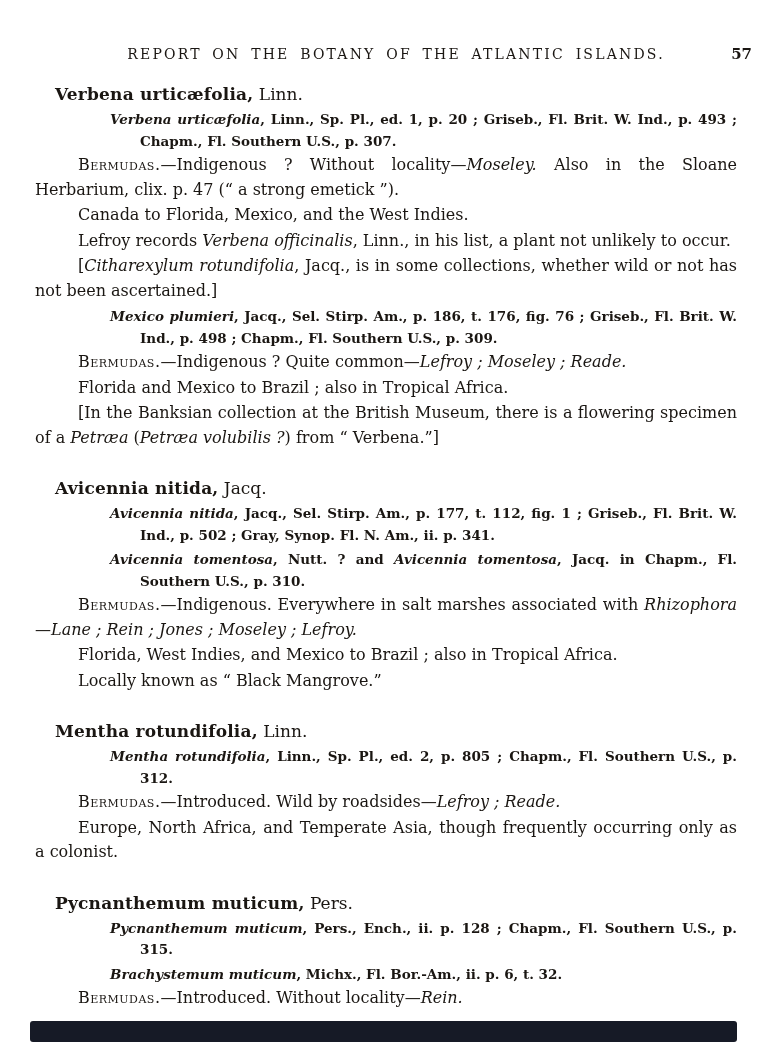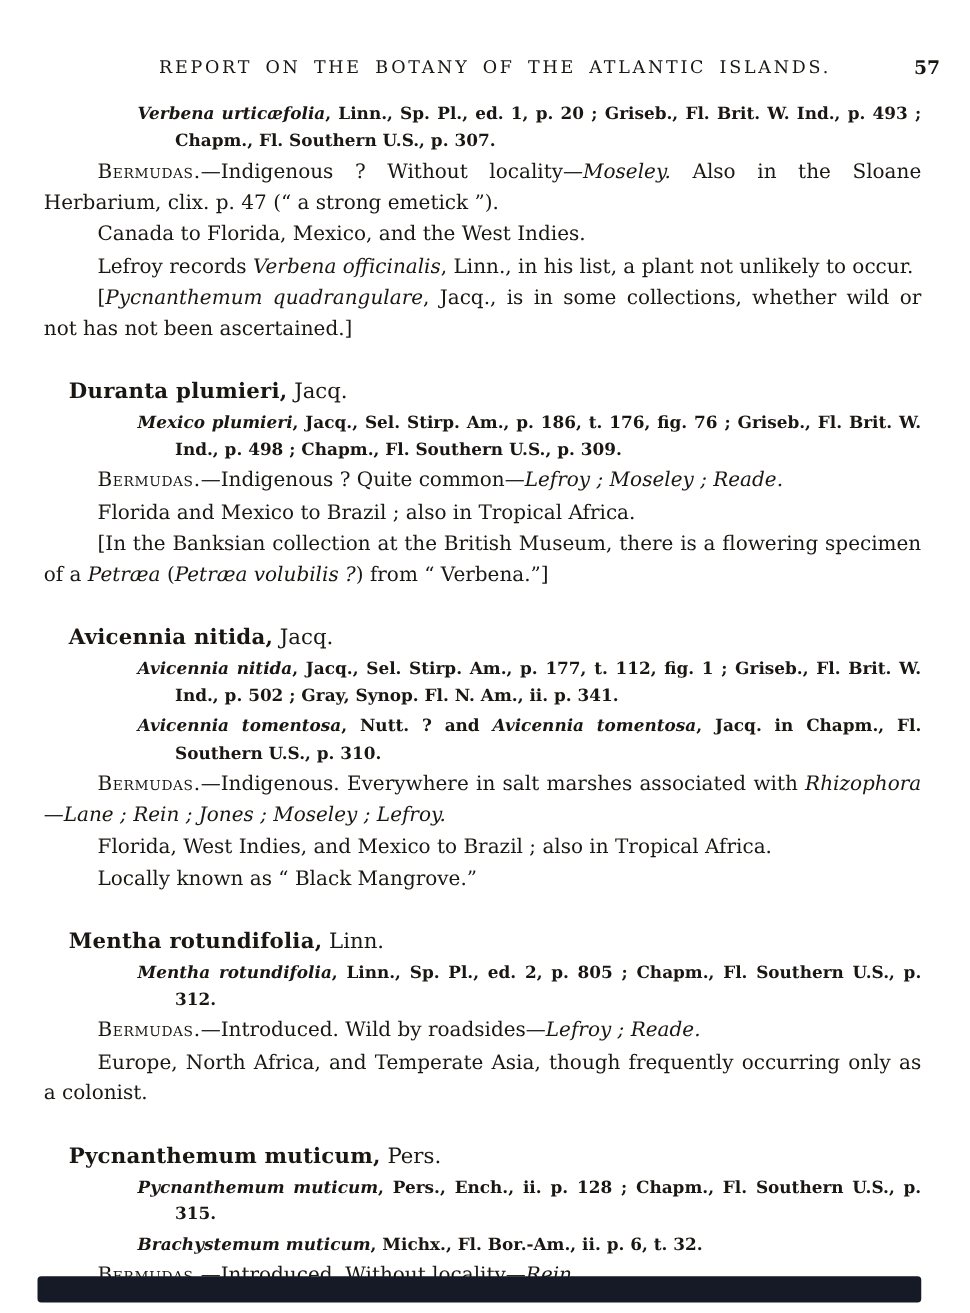--- a/index.html
+++ b/index.html
@@ -41,26 +41,26 @@
     background:#161a26; border-radius:3px;
   }
 </style>
 </head>
 <body>
 
 <div class="page">
   <div class="running-header">REPORT ON THE BOTANY OF THE ATLANTIC ISLANDS.</div>
   <div class="page-number">57</div>
   <div class="content">
+      <div class="blk heading"><b>Verbena urticæfolia,</b><span> Linn.</span></div>
       <div class="blk citation"><i>Verbena urticæfolia</i><span>, Linn., Sp. Pl., ed. 1, p. 20 ; Griseb., Fl. Brit. W. Ind., p. 493 ; Chapm., Fl. Southern U.S., p. 307.</span></div>
       <div class="blk para"><span class="sc">Bermudas.</span><span>—Indigenous ?   Without locality—</span><i>Moseley.</i><span>   Also in the Sloane Herbarium, clix. p. 47 (“ a strong emetick ”).</span></div>
       <div class="blk para"><span>Canada to Florida, Mexico, and the West Indies.</span></div>
       <div class="blk para"><span>Lefroy records </span><i>Verbena officinalis</i><span>, Linn., in his list, a plant not unlikely to occur.</span></div>
-      <div class="blk para"><span>[</span><i>Pycnanthemum quadrangulare</i><span>, Jacq., is in some collections, whether wild or not has not been ascertained.]</span></div>
-      <div class="blk heading"><b>Duranta plumieri,</b><span> Jacq.</span></div>
+      <div class="blk para"><span>[</span><i>Citharexylum rotundifolia</i><span>, Jacq., is in some collections, whether wild or not has not been ascertained.]</span></div>
       <div class="blk citation"><i>Mexico plumieri</i><span>, Jacq.,  Sel. Stirp. Am., p. 186, t. 176, fig. 76 ;  Griseb., Fl. Brit. W. Ind., p. 498 ; Chapm., Fl. Southern U.S., p. 309.</span></div>
       <div class="blk para"><span class="sc">Bermudas.</span><span>—Indigenous ?   Quite common—</span><i>Lefroy ;  Moseley ;  Reade.</i></div>
       <div class="blk para"><span>Florida and Mexico to Brazil ; also in Tropical Africa.</span></div>
       <div class="blk para"><span>[In the Banksian collection at the British Museum, there is a flowering specimen of a </span><i>Petræa</i><span> (</span><i>Petræa volubilis ?</i><span>) from “ Verbena.”]</span></div>
       <div class="blk heading"><b>Avicennia nitida,</b><span> Jacq.</span></div>
       <div class="blk citation"><i>Avicennia nitida</i><span>, Jacq., Sel. Stirp. Am., p. 177, t. 112, fig. 1 ; Griseb., Fl. Brit. W. Ind., p. 502 ; Gray, Synop. Fl. N. Am., ii. p. 341.</span></div>
       <div class="blk citation"><i>Avicennia tomentosa</i><span>, Nutt. ? and </span><i>Avicennia tomentosa</i><span>, Jacq. in Chapm., Fl. Southern U.S., p. 310.</span></div>
       <div class="blk para"><span class="sc">Bermudas.</span><span>—Indigenous.   Everywhere in salt marshes associated with </span><i>Rhizophora</i><span>—</span><i>Lane ;  Rein ;  Jones ;  Moseley ;  Lefroy.</i></div>
       <div class="blk para"><span>Florida, West Indies, and Mexico to Brazil ; also in Tropical Africa.</span></div>
       <div class="blk para"><span>Locally known as “ Black Mangrove.”</span></div>

